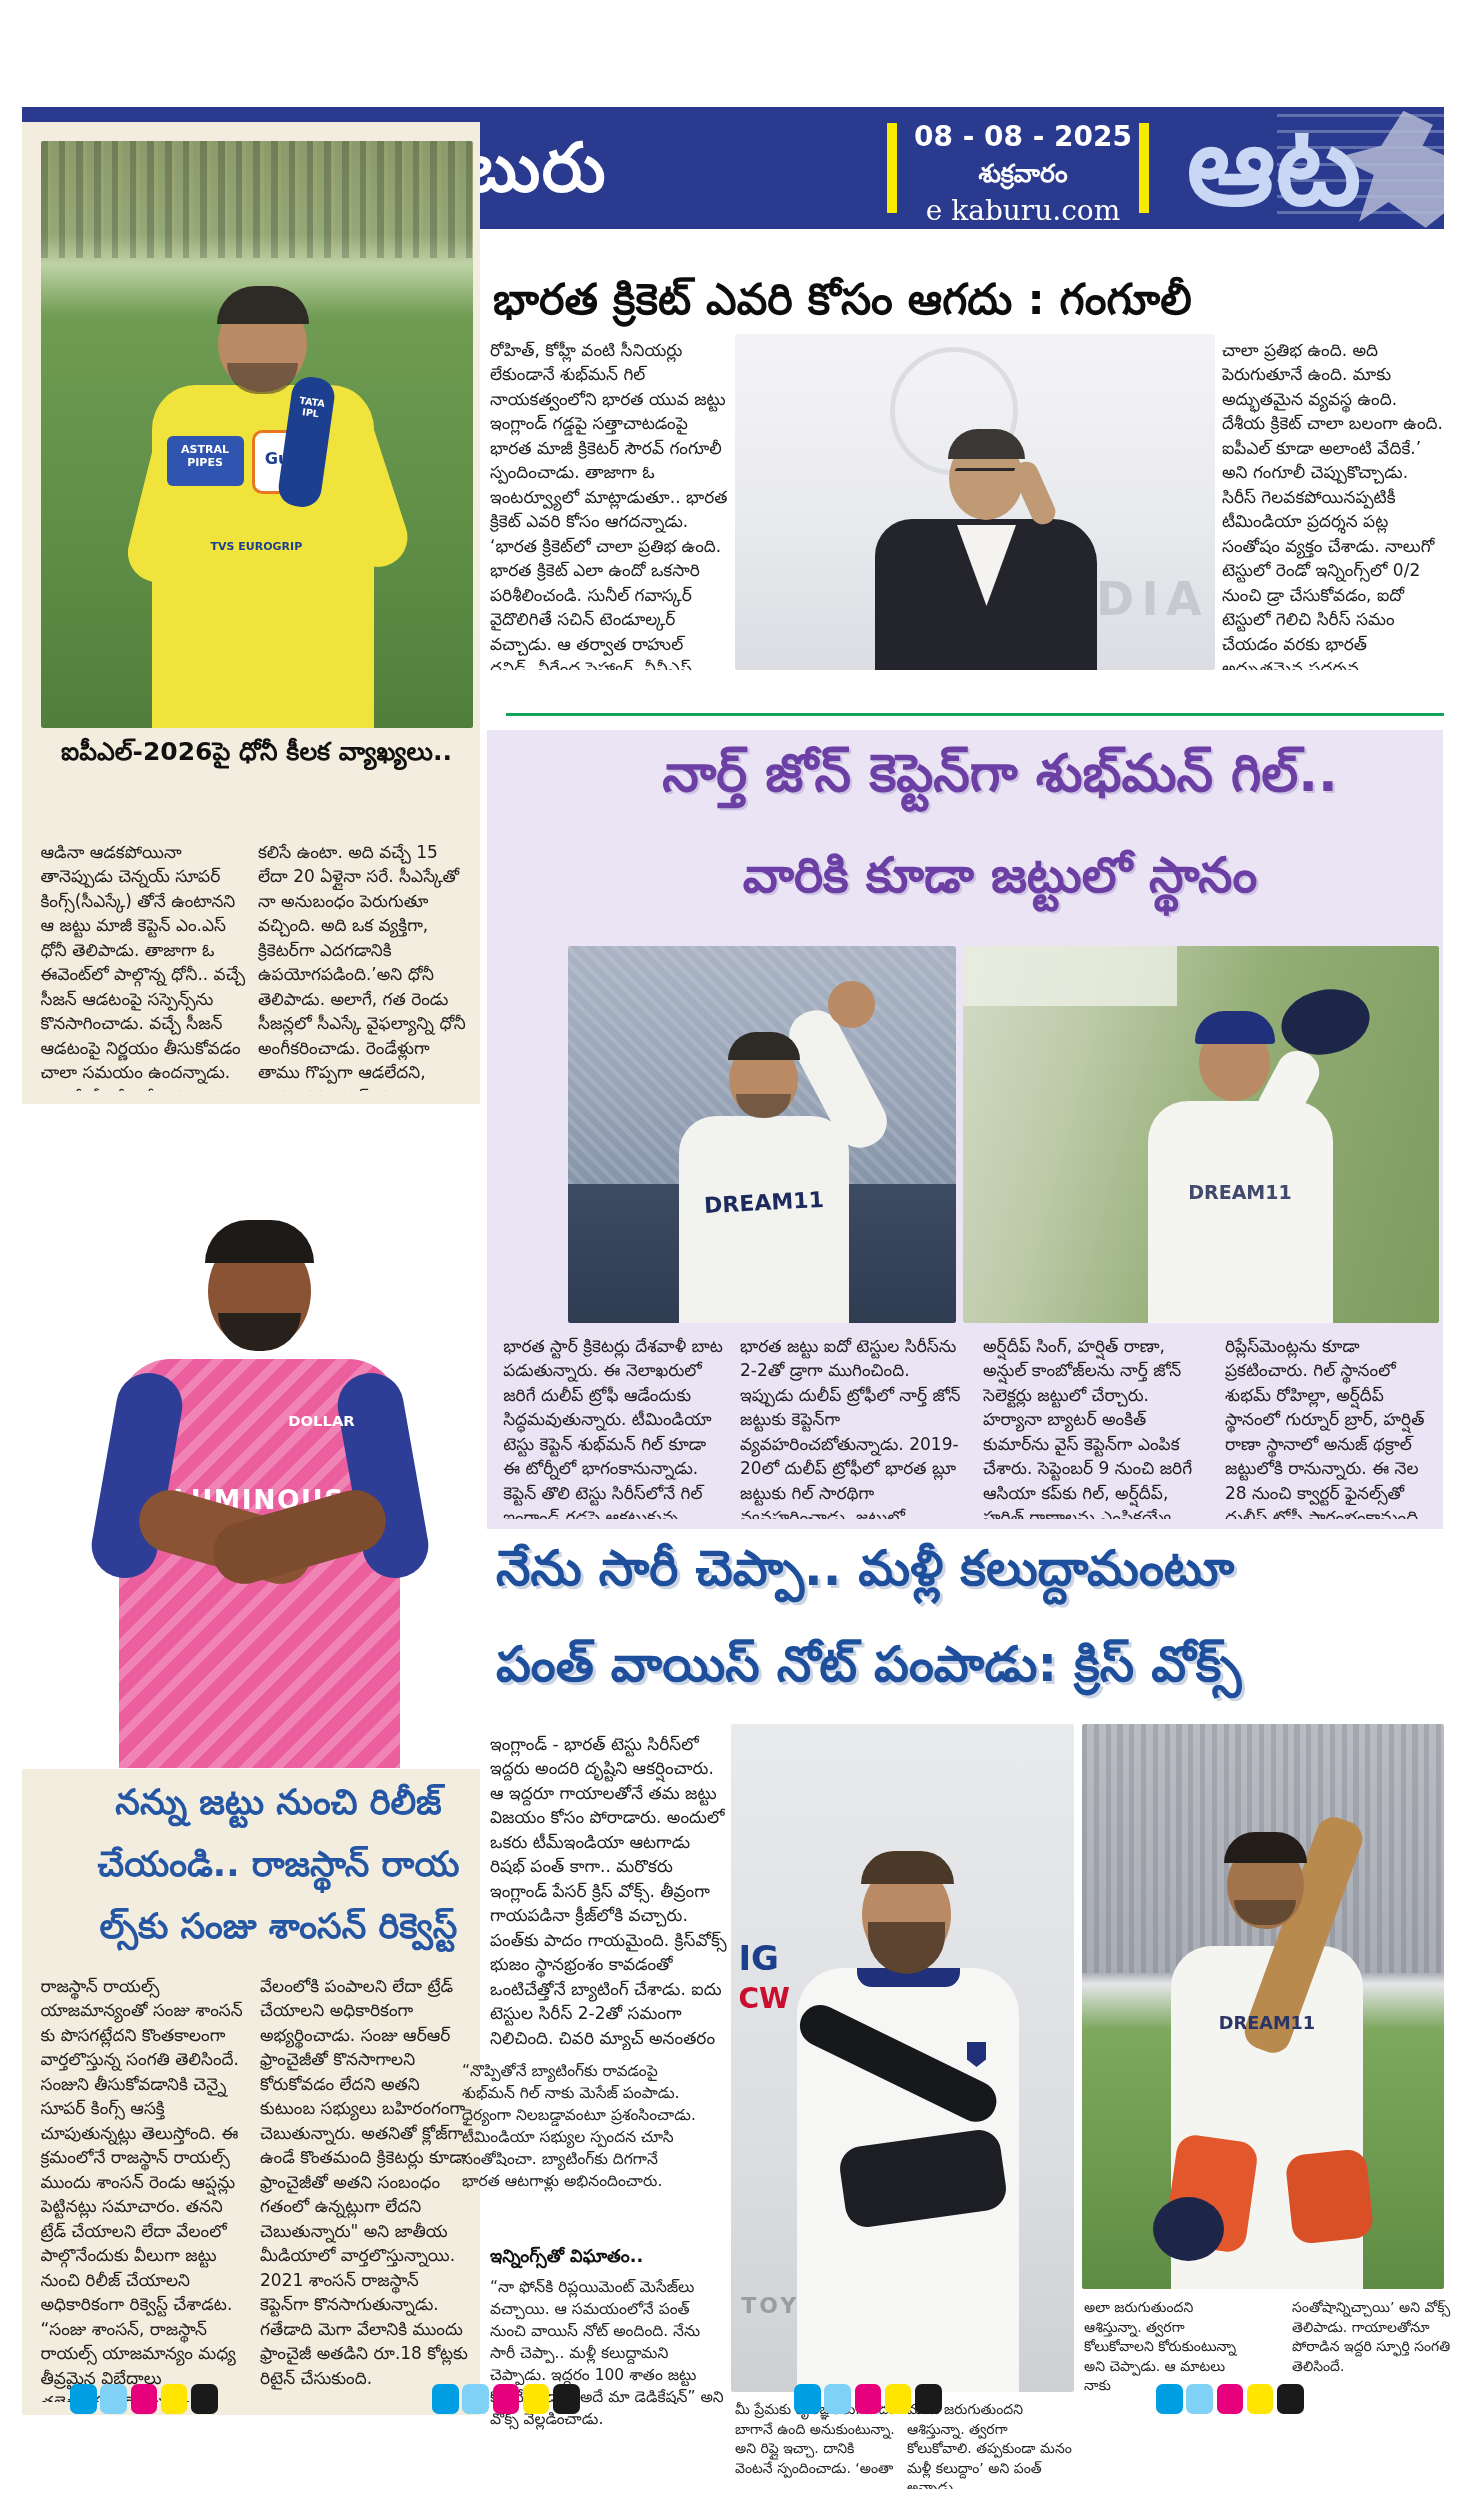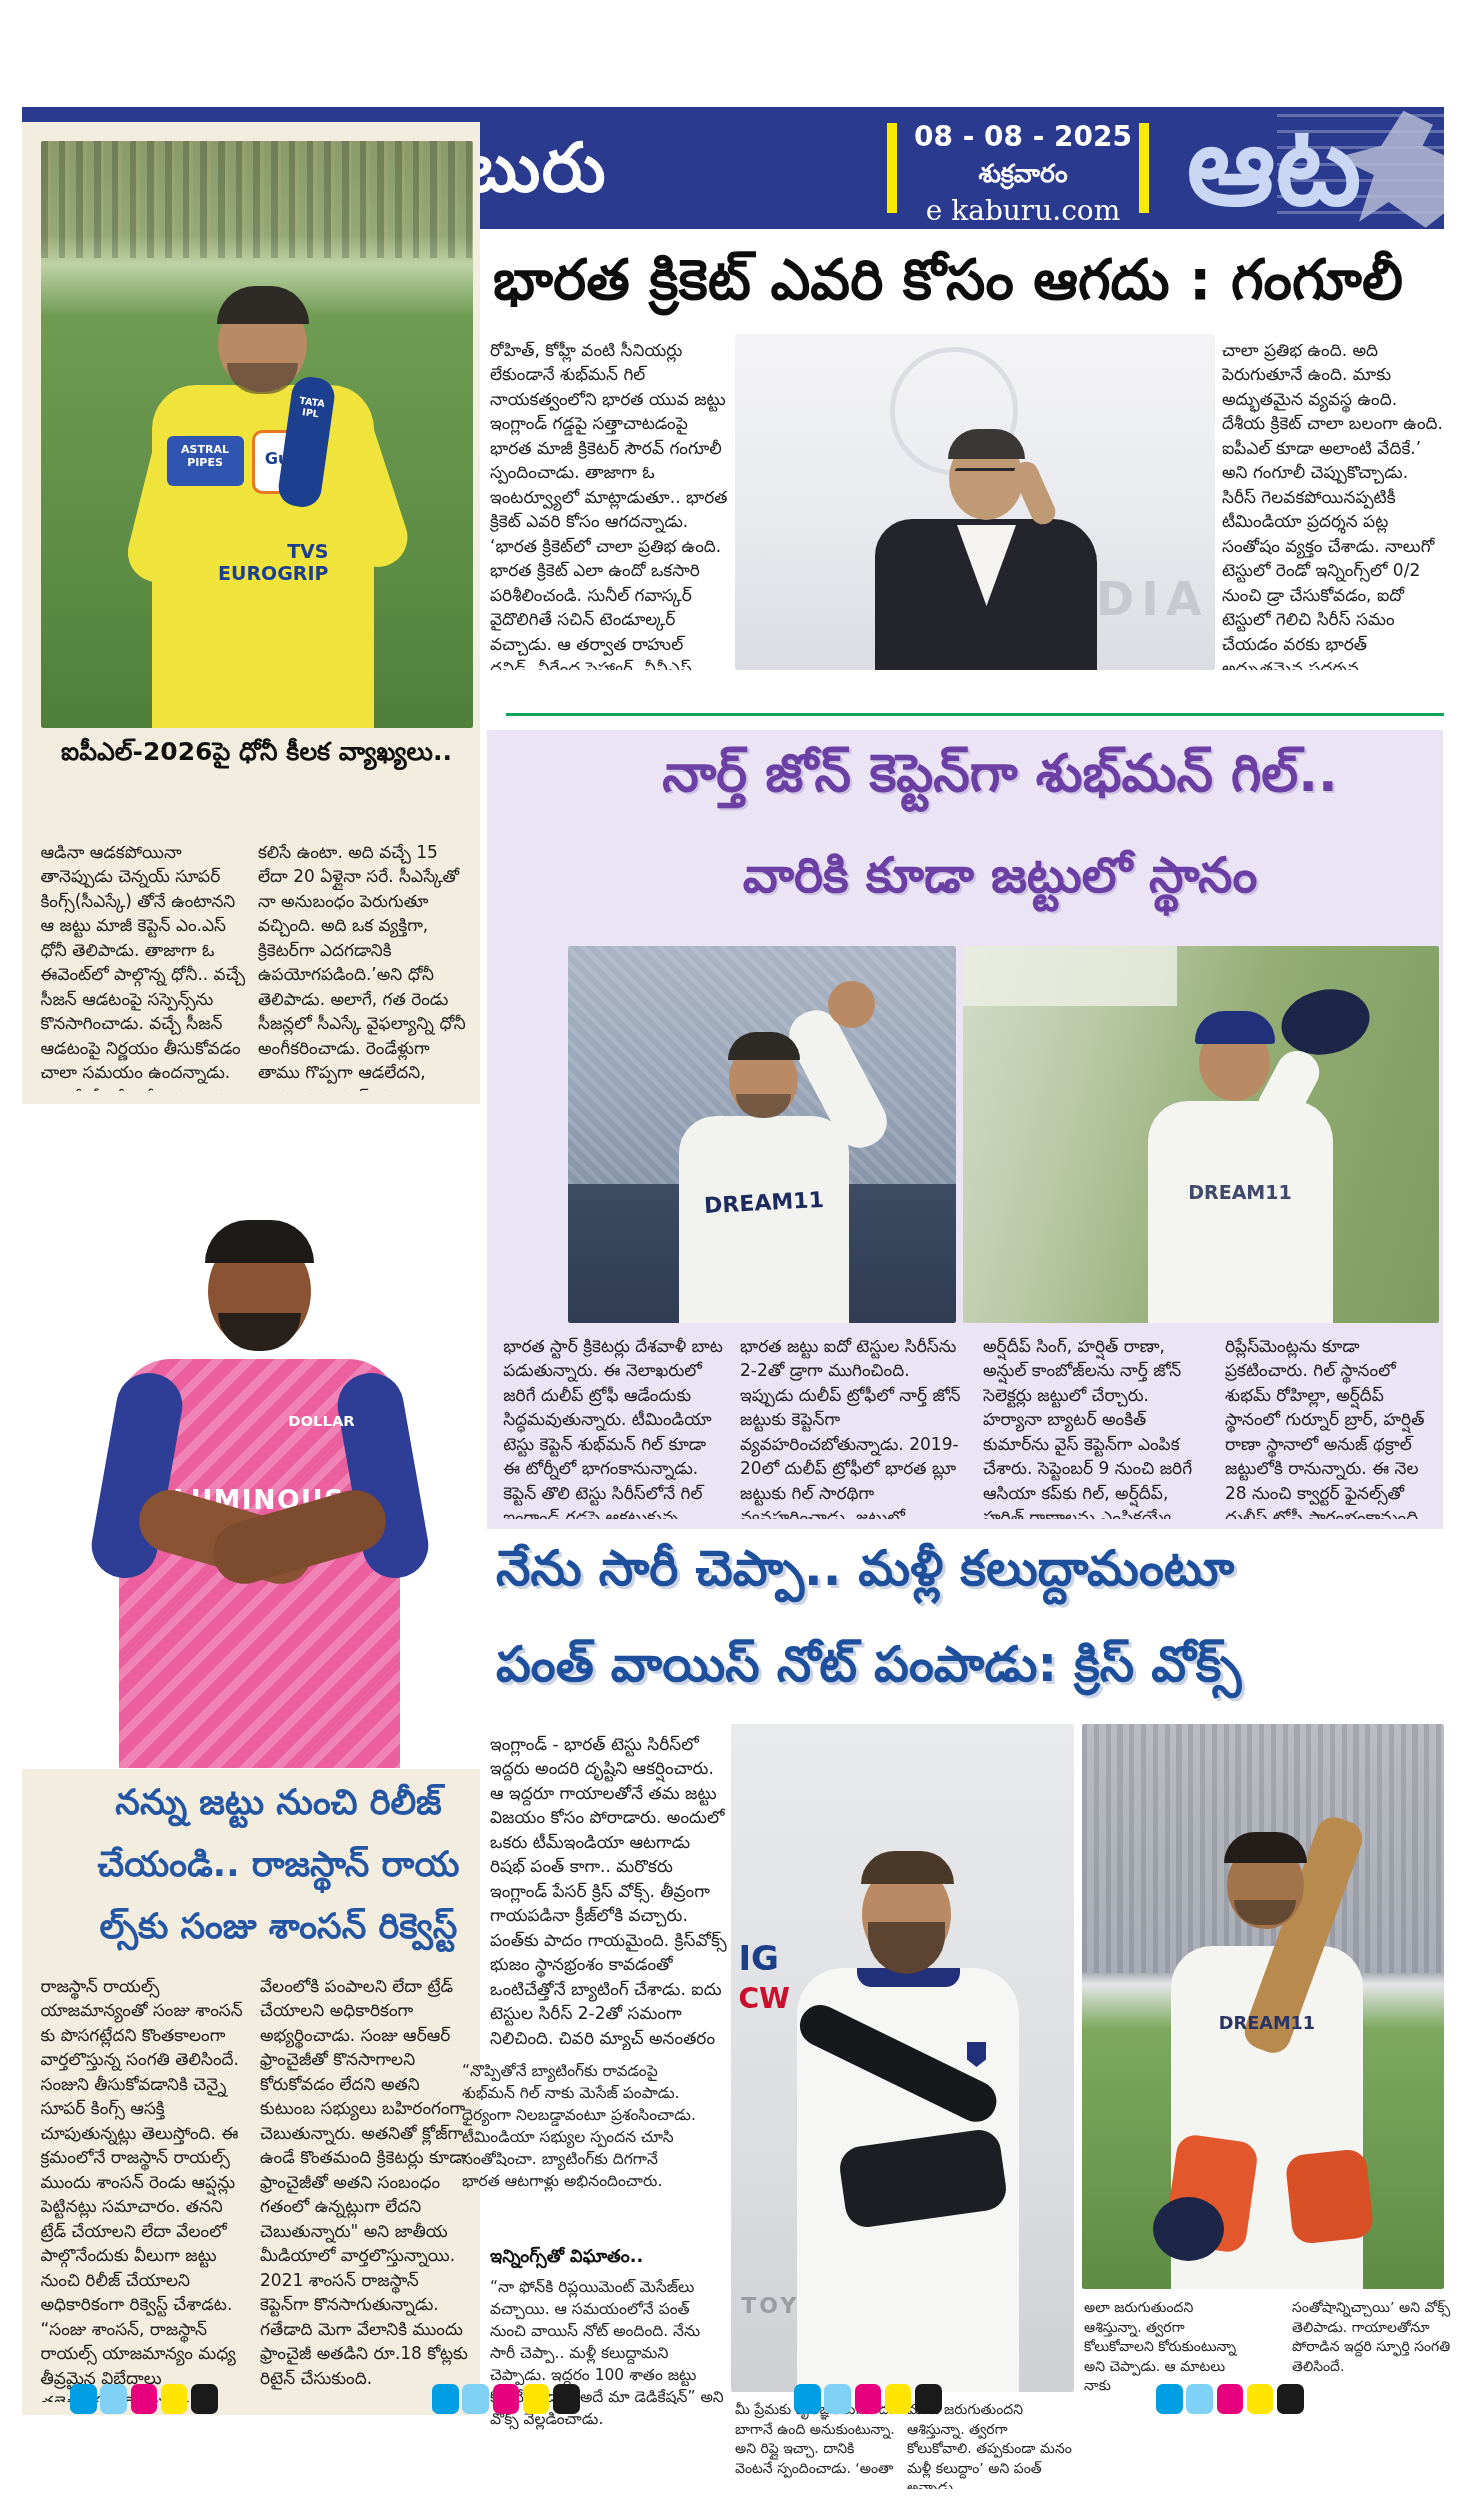--- a/index.html
+++ b/index.html
@@ -30,21 +30,21 @@
   .runner{left:1300px;top:3.7px;width:148px;height:117px;background:#b4bad4;opacity:.85;
           clip-path:polygon(55% 0,75% 12%,68% 30%,95% 45%,100% 70%,70% 100%,45% 78%,25% 95%,35% 55%,10% 40%,40% 30%);z-index:2;}
   .speedlines{left:1255px;top:7.4px;width:188px;height:111px;z-index:1;opacity:.5;
       background:repeating-linear-gradient(180deg,#9aa6cf 0 3px,transparent 3px 16.2px);}
 
   
   .cream{background:#f2edde;}
   .lavender{background:#eae4f4;}
 
   
-  .h-ganguly{left:493px;top:243px;width:953px;height:74px;color:#0d0d0d;font-size:56px;
+  .h-ganguly{left:493px;top:262px;width:953px;height:74px;color:#0d0d0d;font-size:43px;
              font-weight:800;line-height:74px;white-space:nowrap;}
   .h-dhoni-kicker{left:41px;top:737px;width:432px;text-align:center;color:#111;
                   font-size:25px;font-weight:700;}
   .h-dhoni{left:33px;top:772px;width:447px;text-align:center;color:#111;
            font-size:37px;font-weight:800;}
   .h-gill{width:956px;text-align:center;color:#6b3fa3;font-weight:800;
           text-shadow:2.2px 2.2px 0 rgba(120,90,170,.25);padding-left:35px;}
   .h-samson{left:29.5px;width:454px;text-align:center;color:#2456a4;font-size:35px;font-weight:800;}
   .h-woakes{left:496px;width:945px;color:#1d4f9c;font-size:49px;font-weight:800;
             text-shadow:3px 3px 0 rgba(70,100,160,.28);white-space:nowrap;}
@@ -94,21 +94,21 @@
            border-radius:29.5px;transform:rotate(-18deg);"></div>
       <div class="abs head skin" style="left:177px;top:155px;width:89px;height:96px;"></div>
       <div class="abs" style="left:176px;top:145px;width:92px;height:38px;background:#2e2a26;border-radius:44px 44px 0 0;"></div>
       <div class="abs" style="left:186px;top:222px;width:71px;height:31px;background:rgba(60,48,40,.55);border-radius:0 0 37px 37px;"></div>
       <div class="abs" style="left:126px;top:295px;width:77px;height:43px;background:#2f55b0;border-radius:5.9px;
            color:#fff;font-size:11px;font-weight:700;text-align:center;line-height:1.2;padding-top:7.4px;">ASTRAL PIPES</div>
       <div class="abs" style="left:211px;top:289px;width:58px;height:58px;background:#ffffff;border-radius:10.3px;
            border:3px solid #e87722;color:#1d3f8f;font-weight:800;font-size:16.2px;text-align:center;line-height:52px;">Gulf</div>
       <div class="abs" style="left:244px;top:236px;width:43px;height:111px;background:#1d3f8f;border-radius:19px;
            transform:rotate(8deg);color:#ffffff;font-size:9.6px;font-weight:700;text-align:center;padding-top:19px;">TATA IPL</div>
-      <div class="abs" style="left:170px;top:399px;width:118px;height:22px;color:#1d3f8f;font-weight:800;font-size:19px;text-align:right;">TVS EUROGRIP</div>
+      <div class="abs" style="left:170px;top:399px;width:118px;height:22px;color:#1d3f8f;font-weight:800;font-size:11px;text-align:left;">TVS EUROGRIP</div>
     </div>
     <div class="abs h-dhoni-kicker" style="left:18.5px;top:615px;width:432px;">ఐపీఎల్-2026పై ధోనీ కీలక వ్యాఖ్యలు..</div>
     <div class="abs body-text" style="left:18.5px;top:718px;width:207px;height:251px;">ఆడినా ఆడకపోయినా తానెప్పుడు చెన్నయ్ సూపర్ కింగ్స్(సీఎస్కే) తోనే ఉంటానని ఆ జట్టు మాజీ కెప్టెన్ ఎం.ఎస్ ధోనీ తెలిపాడు. తాజాగా ఓ ఈవెంట్‌లో పాల్గొన్న ధోనీ.. వచ్చే సీజన్ ఆడటంపై సస్పెన్స్‌ను కొనసాగించాడు. వచ్చే సీజన్ ఆడటంపై నిర్ణయం తీసుకోవడం చాలా సమయం ఉందన్నాడు. అలాగే, సీఎస్కేతో అనుబంధం గురించి స్పందించాడు. ‘మళ్లీ ఎల్లో జెర్సీతోనే వస్తారా? అని అడిగితే మాత్రం నేను ఎప్పుడూ సీఎస్కేతోనే</div>
     <div class="abs body-text" style="left:236px;top:718px;width:210px;height:251px;">కలిసే ఉంటా. అది వచ్చే 15 లేదా 20 ఏళ్లైనా సరే. సీఎస్కేతో నా అనుబంధం పెరుగుతూ వచ్చింది. అది ఒక వ్యక్తిగా, క్రికెటర్‌గా ఎదగడానికి ఉపయోగపడింది.’అని ధోనీ తెలిపాడు. అలాగే, గత రెండు సీజన్లలో సీఎస్కే వైఫల్యాన్ని ధోనీ అంగీకరించాడు. రెండేళ్లుగా తాము గొప్పగా ఆడలేదని, అత్యుత్తమ మార్క్‌ను అందుకోలేకపోయామన్నాడు. తాము ఎక్కడ తప్పు చేశామో అనే విషయాలను విశ్లేషించుకుంటామని చెప్పాడు.</div>
   </div>
 
   <div class="abs h-ganguly">భారత క్రికెట్ ఎవరి కోసం ఆగదు : గంగూలీ</div>
   <div class="abs body-text" style="left:490px;top:338px;width:238px;height:332px;">రోహిత్, కోహ్లీ వంటి సీనియర్లు లేకుండానే శుభ్‌మన్ గిల్ నాయకత్వంలోని భారత యువ జట్టు ఇంగ్లాండ్ గడ్డపై సత్తాచాటడంపై భారత మాజీ క్రికెటర్ సౌరవ్ గంగూలీ స్పందించాడు. తాజాగా ఓ ఇంటర్వ్యూలో మాట్లాడుతూ.. భారత క్రికెట్ ఎవరి కోసం ఆగదన్నాడు. ‘భారత క్రికెట్‌లో చాలా ప్రతిభ ఉంది. భారత క్రికెట్ ఎలా ఉందో ఒకసారి పరిశీలించండి. సునీల్ గవాస్కర్ వైదొలిగితే సచిన్ టెండూల్కర్ వచ్చాడు. ఆ తర్వాత రాహుల్ ద్రవిడ్, వీరేంద్ర సెహ్వాగ్, వీవీఎస్ లక్ష్మణ్ ఉన్నారు. వారు వెళ్లిపోయిన తర్వాత కోహ్లీ వచ్చాడు. కోహ్లీ వెళ్లాక యశస్వి జైశ్వాల్, రిషబ్ పంత్, గిల్ వచ్చారు. భారత క్రికెట్‌లో</div>
   <div class="photo" style="left:735px;top:334px;width:480px;height:336px;
        background:linear-gradient(180deg,#f4f4f6 0%,#e9eaee 55%,#dcdde2 100%);">

